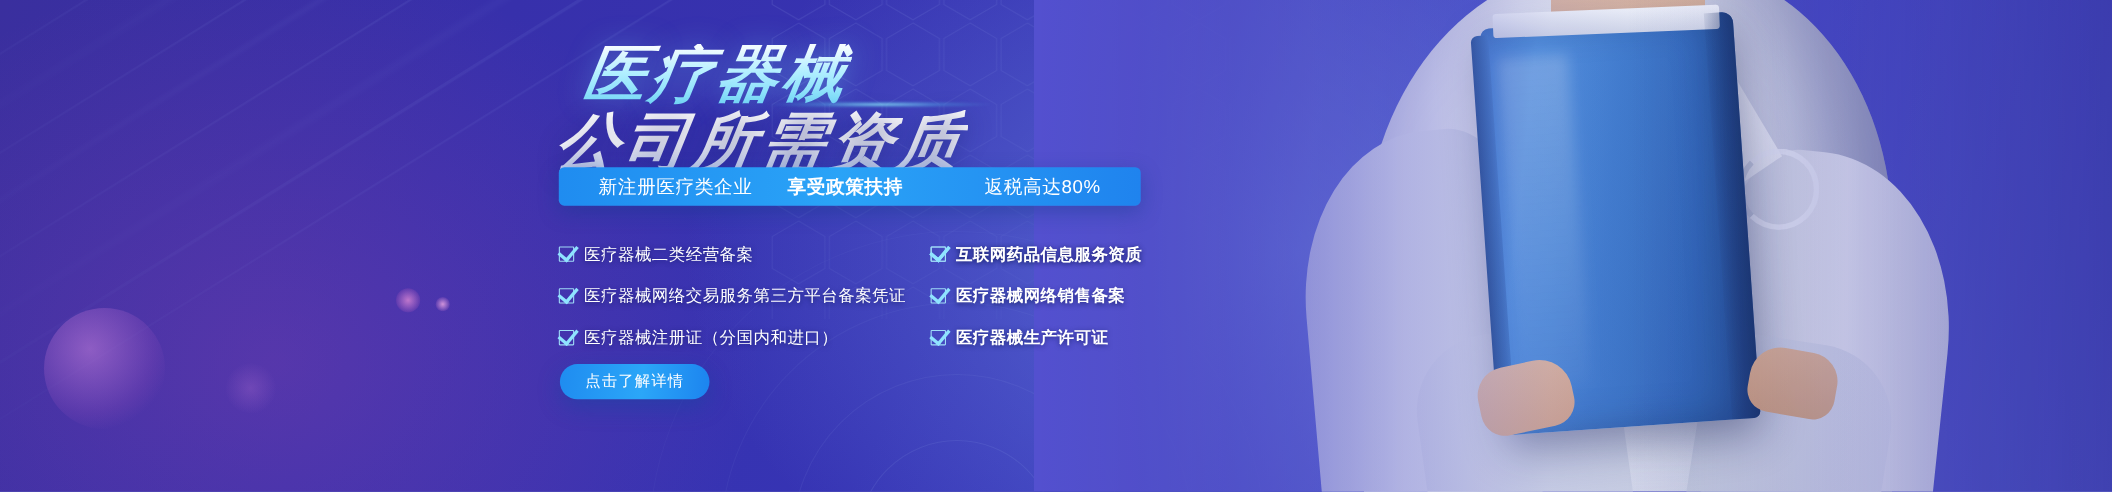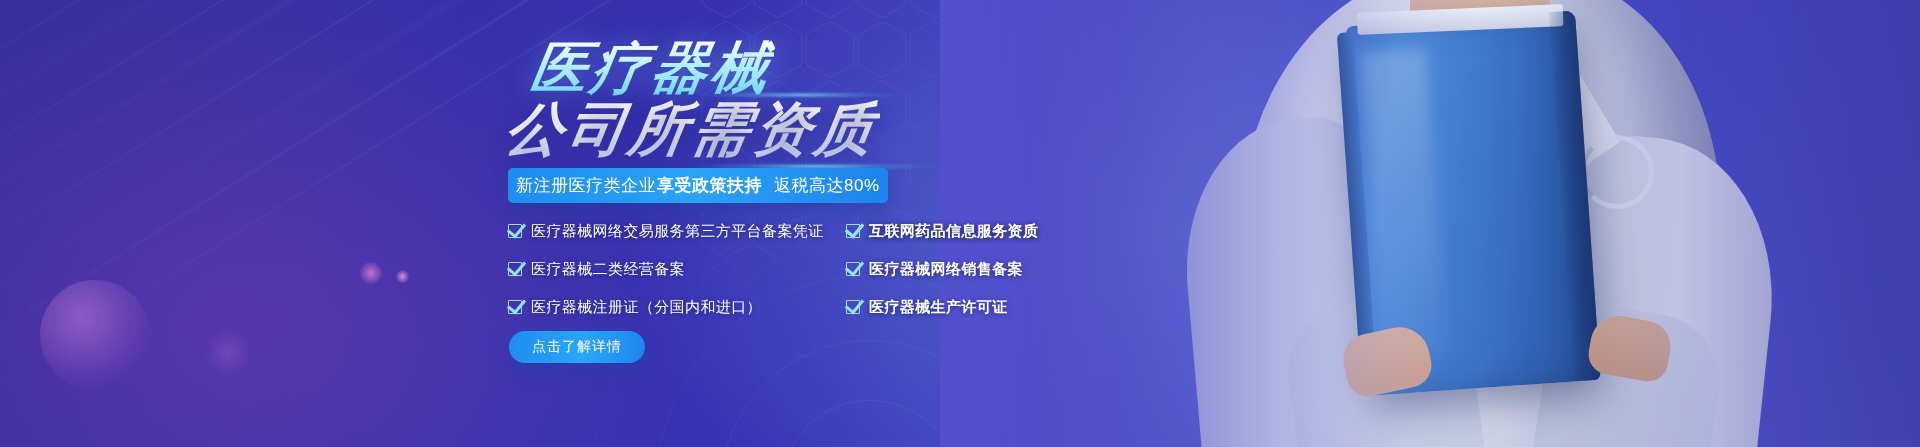--- a/index.html
+++ b/index.html
@@ -252,30 +252,31 @@
     filter:blur(1px);
   }
   .h1-glow{
     position:absolute; left:700px; top:92px; width:200px; height:6px;
     background:radial-gradient(ellipse at center, rgba(150,245,255,.85), rgba(90,205,255,.30) 40%, rgba(60,160,255,0) 74%);
     filter:blur(1px);
   }
 
   
   .tagline{
-    position:absolute; left:508px; top:168px;
+    position:absolute; left:508px; top:152px;
     height:35px;
-    padding:0 8px;
+    padding:0 36px;
     display:flex; align-items:center;
     border-radius:5px;
     background:linear-gradient(92deg,#1f8cf0 0%, #2aa3f7 48%, #1f83ee 100%);
     box-shadow:0 6px 18px rgba(16,60,140,.40);
     color:#ffffff;
     font-size:17px; letter-spacing:.5px;
     white-space:nowrap;
+    gap:31px;
   }
   .tagline .strong{ font-weight:700; margin-left:1px;text-align:right; }
   .tagline .sep{ display:inline-block; width:12px; }
 
   
   .checks{ position:absolute; left:508px; top:216px; width:560px; }
   .check-col{ position:absolute; top:0; }
   .check-col.left{ left:0; width:350px; }
   .check-col.right{ left:338px; width:230px; }
   .check-row{ display:flex; align-items:center; height:30px; margin-bottom:8px; white-space:nowrap; }
@@ -397,25 +398,25 @@
       <span>新注册医疗类企业</span>
       <span class="strong">享受政策扶持</span>
       <span class="sep"></span>
       <span>返税高达80%</span>
     </div>
 
     <div class="checks">
       <div class="check-col left">
         <div class="check-row">
           <span class="cbox"></span>
-          <span class="txt">医疗器械网络交易服务第三方平台备案凭证</span>
+          <span class="txt">医疗器械二类经营备案</span>
         </div>
         <div class="check-row">
           <span class="cbox"></span>
-          <span class="txt">医疗器械二类经营备案</span>
+          <span class="txt">医疗器械网络交易服务第三方平台备案凭证</span>
         </div>
         <div class="check-row">
           <span class="cbox"></span>
           <span class="txt">医疗器械注册证（分国内和进口）</span>
         </div>
       </div>
 
       <div class="check-col right">
         <div class="check-row">
           <span class="cbox"></span>

